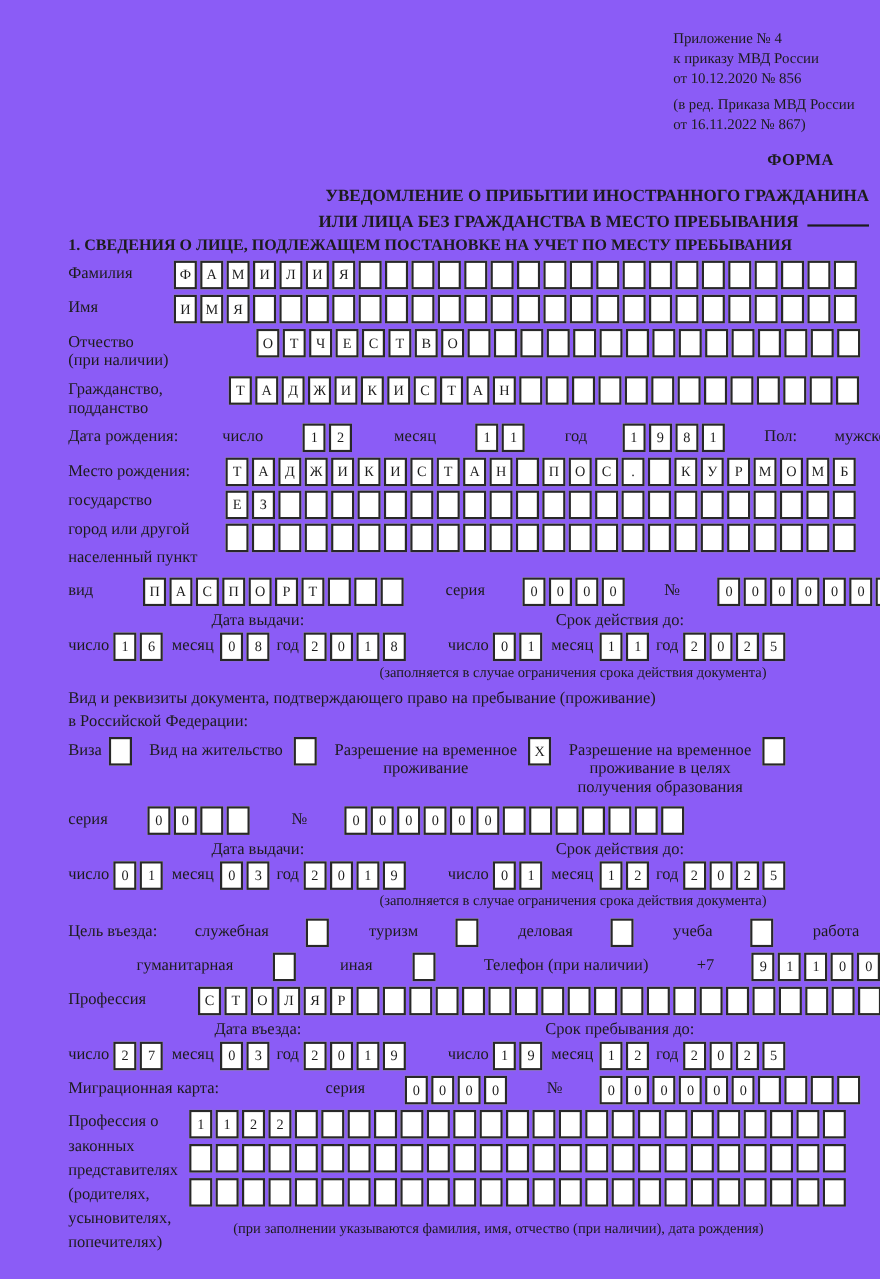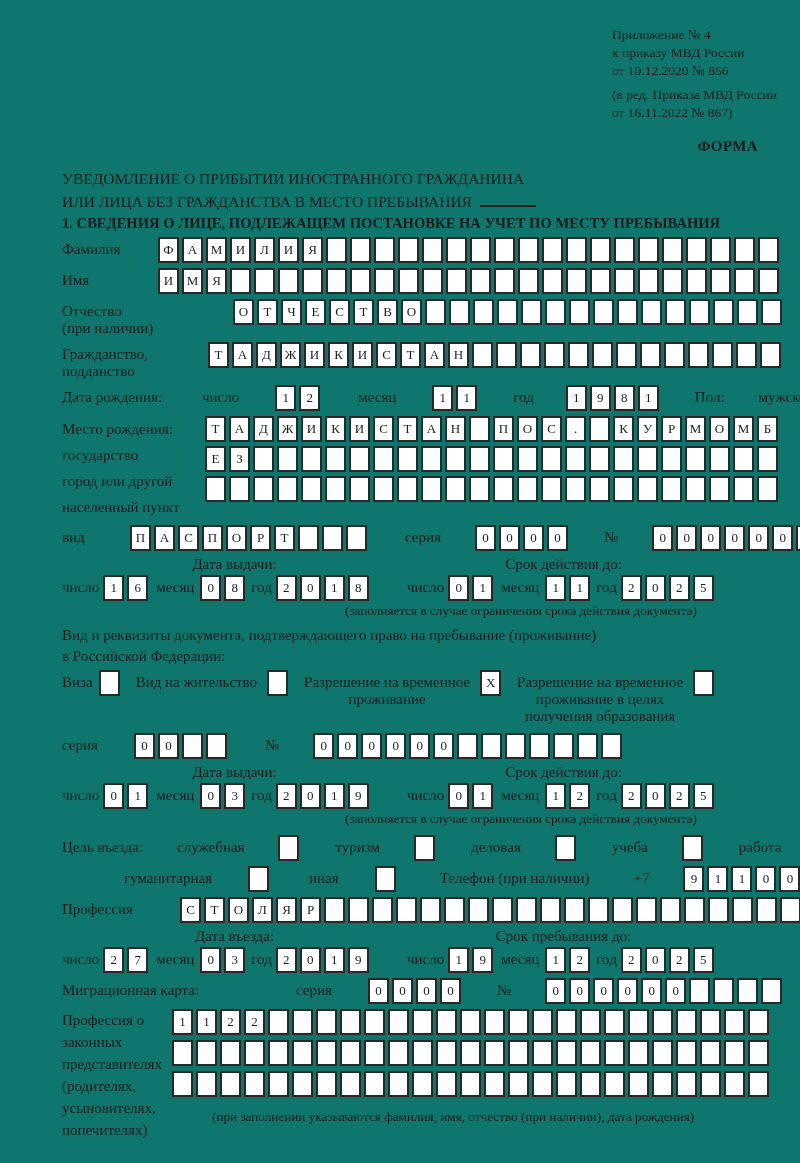--- a/index.html
+++ b/index.html
@@ -1,24 +1,24 @@
 <!DOCTYPE html>
 <html><head>
 <meta charset="utf-8">
 <style>
   html,body{margin:0;padding:0;background:#e8e8e8;}
   .page{
-    width:800px;height:1163px;margin:0 auto;background:#0f766e;
+    width:800px;height:1163px;margin:0 auto;background:#8b5cf6;
     font-family:"Liberation Serif", serif;color:#1c1c1c;
     box-sizing:border-box;padding:26px 10px 0 62px;overflow:hidden;position:relative;
   }
   .annex{margin-left:550px;font-size:13.5px;line-height:18px;}
   .annex .gap{height:6px;}
   .form-label{text-align:right;padding-right:32px;font-weight:bold;font-size:15px;margin-top:16px;letter-spacing:.4px;}
-  .title{text-align:left;font-weight:normal;font-size:15.5px;margin-top:12px;line-height:23px;}
+  .title{text-align:right;font-weight:bold;font-size:15.5px;margin-top:12px;line-height:23px;}
   .uline{display:inline-block;width:56px;border-bottom:2px solid #1c1c1c;height:12px;margin-left:8px;}
   .sec{font-weight:bold;font-size:14.6px;margin-top:2px;}
   .frow{display:flex;align-items:flex-start;margin-top:5px;gap:28px;}
   .lbl{font-size:15px;line-height:17px;padding-top:4px;flex:none;}
   .cells{display:inline-flex;gap:3px;flex:none;}
   .cell{width:17px;height:22px;border:2px solid #282828;display:inline-flex;align-items:center;
         justify-content:center;font-size:13px;flex:none;background:#fff;}
   .w68{width:68px;} .w143{width:143px;} .w118{width:118px;} .w112{width:112px;} .w90{width:90px;} .w40{width:40px;}
   .mr4{margin-right:4px;} .mr6{margin-right:6px;} .mr8{margin-right:8px;} .mr10{margin-right:10px;} .mr12{margin-right:12px;} .mr16{margin-right:16px;}
   .dochead{text-align:center;font-weight:bold;font-size:14.8px;margin-top:7px;}

